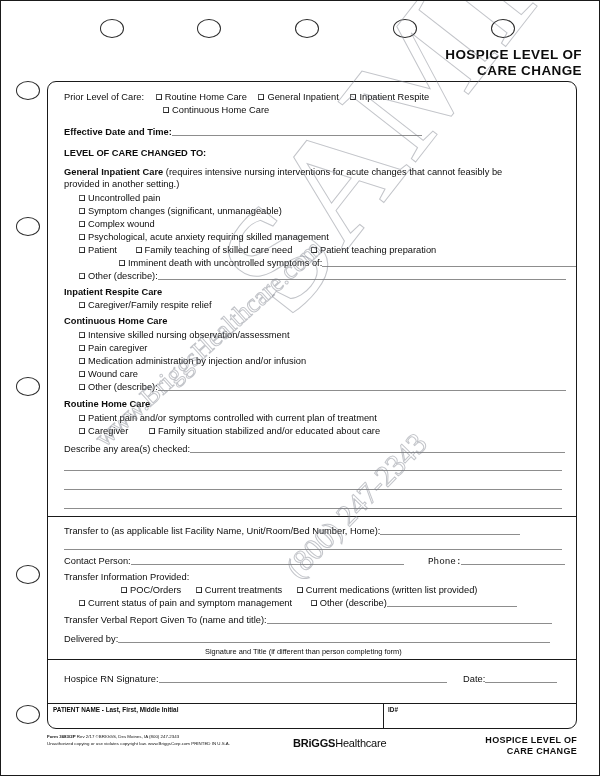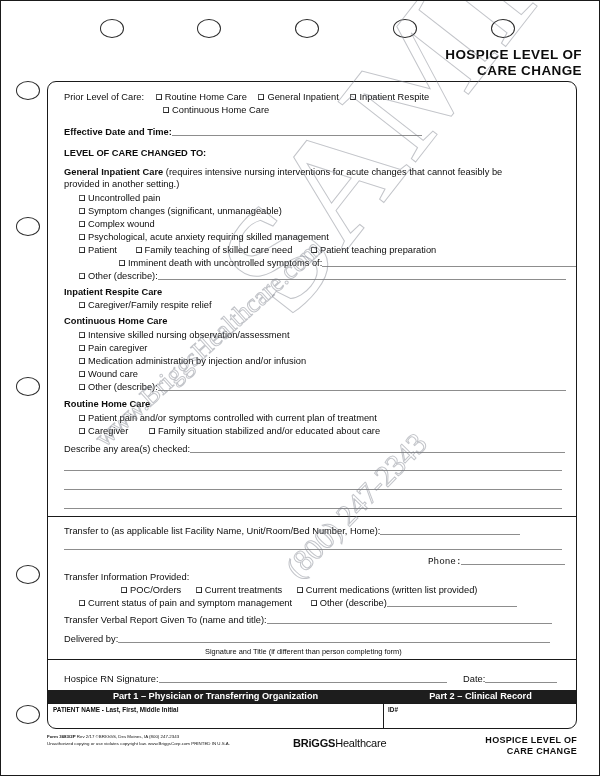--- a/index.html
+++ b/index.html
@@ -288,20 +288,23 @@
     <div class="underline-row" style="left:16px; top:407px; width:498px;"></div>
     <div class="underline-row" style="left:16px; top:426px; width:498px;"></div>
 
     <div class="sec-divider" style="top:434px;"></div>
 
     <div class="row t" style="left:16px; top:444px;">
       <span>Transfer to (as applicable list Facility Name, Unit/Room/Bed Number, Home):</span><span class="fill" style="width:140px;"></span>
     </div>
     <div class="underline-row" style="left:16px; top:467px; width:498px;"></div>
 
+    <div class="row t" style="left:16px; top:474px;">
+      <span>Contact Person:</span><span class="fill" style="width:273px;"></span>
+    </div>
     <div class="row t" style="left:380px; top:474px;font-family:Liberation Mono, monospace;">
       <span>Phone:</span><span class="fill" style="width:104px;"></span>
     </div>
 
     <div class="row t" style="left:16px; top:490px;">Transfer Information Provided:</div>
 
     <div class="row t" style="left:31px; top:503px;">
       <span class="opt" style="margin-right:12px;padding-left:42px;">
         <span class="cb"></span><span>POC/Orders</span>
       </span>
@@ -333,24 +336,20 @@
 
     <div class="sec-divider" style="top:577px;"></div>
 
     <div class="row t" style="left:16px; top:592px;">
       <span>Hospice RN Signature:</span><span class="fill" style="width:288px;"></span>
     </div>
     <div class="row t" style="left:415px; top:592px;">
       <span>Date:</span><span class="fill" style="width:72px;"></span>
     </div>
 
-    <div id="part-bar" style="top:608px;">
-      <div class="p1">Part 1 – Physician or Transferring Organization</div>
-      <div class="p2">Part 2 – Clinical Record</div>
-    </div>
 
     <div id="patient-strip" style="top:621px;">
       <div class="vdiv"></div>
       <div class="lbl" style="left:5px;">PATIENT NAME - Last, First, Middle Initial</div>
       <div class="lbl" style="left:340px;">ID#</div>
     </div>
 
   </div>
 
   <div id="footer">

